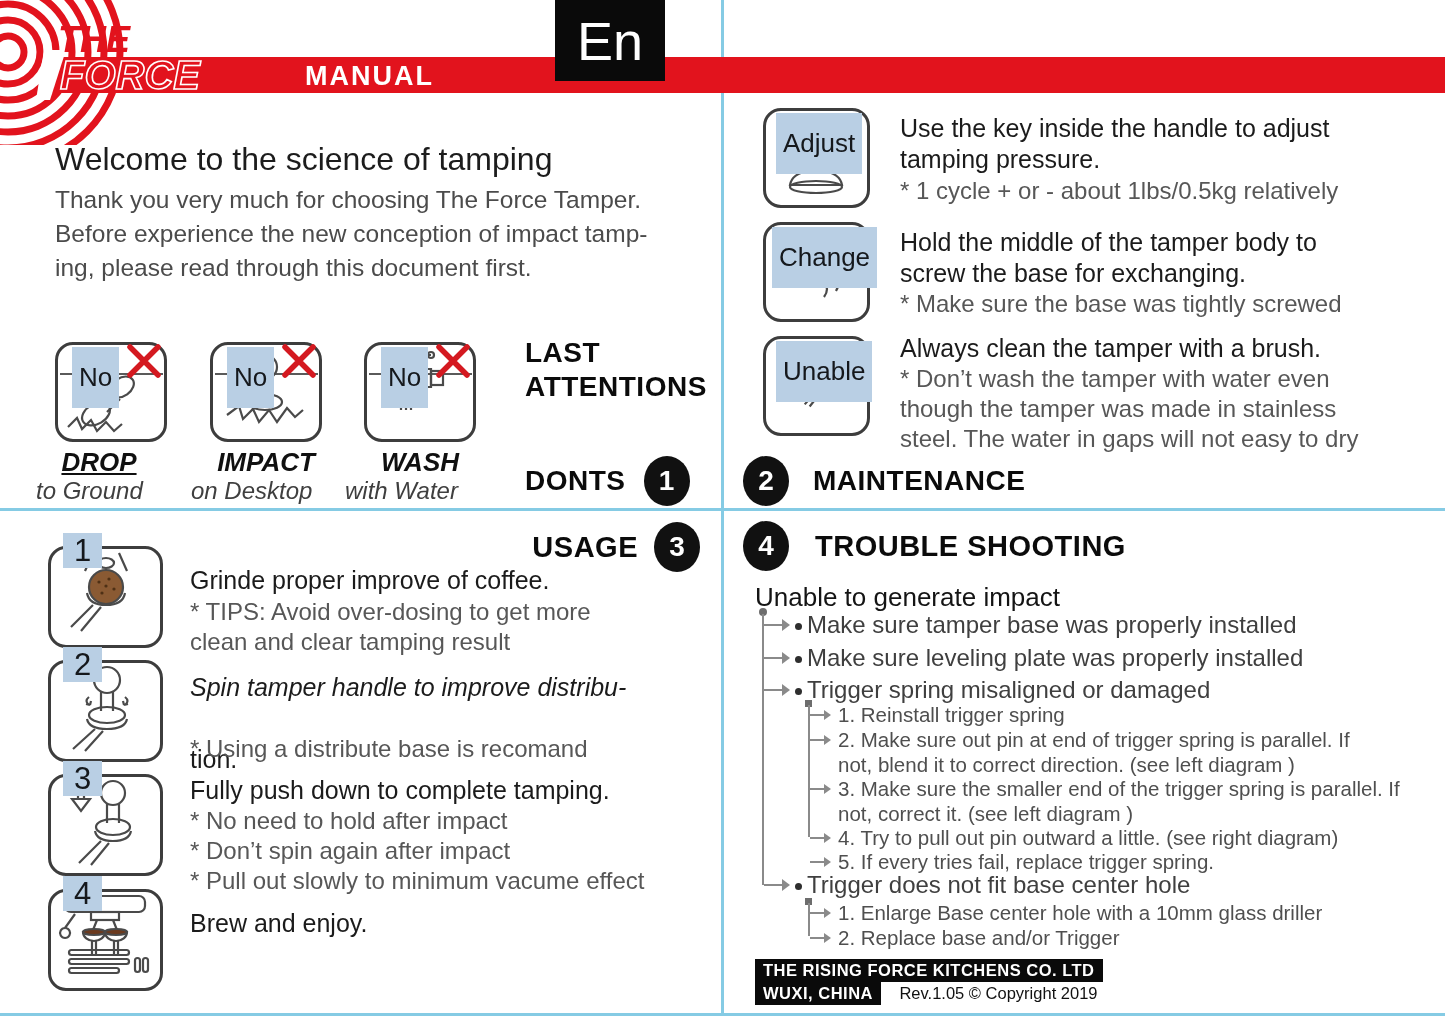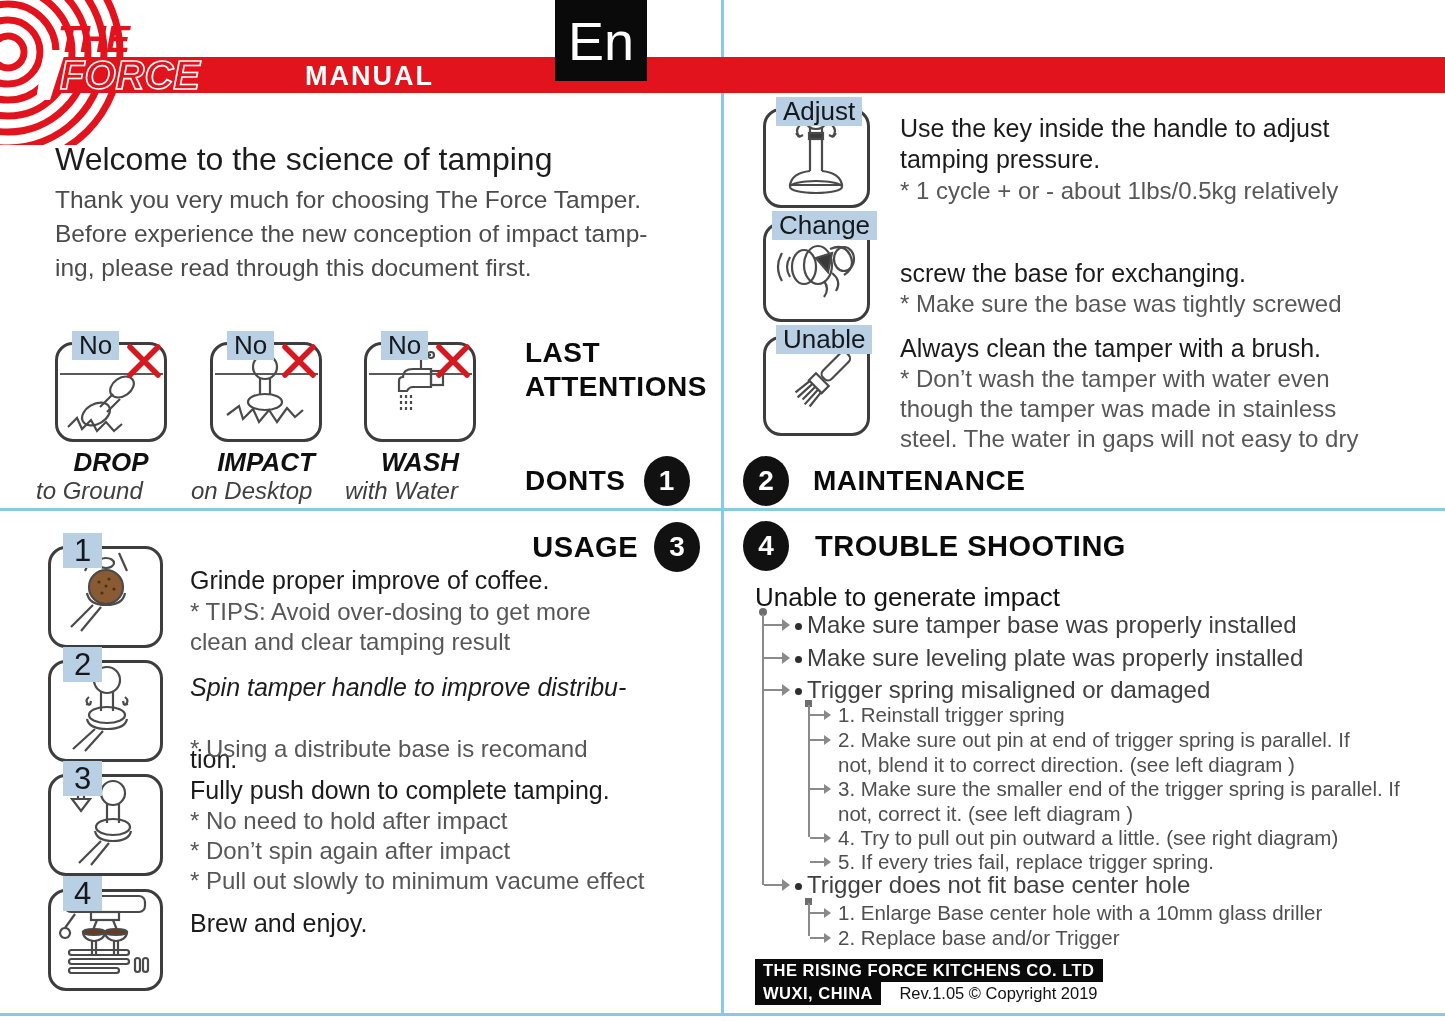--- a/index.html
+++ b/index.html
@@ -6,30 +6,30 @@
   .canvas{position:relative;width:1445px;height:1022px;background:#ffffff;overflow:hidden;
           font-family:"Liberation Sans", sans-serif;color:#1b1b1b;}
   .abs{position:absolute;}
   
   .vline{left:721px;top:0;width:3px;height:1016px;background:#85cbe4;}
   .hline{left:0;top:508px;width:1445px;height:3px;background:#85cbe4;}
   .bline{left:0;top:1013px;width:1445px;height:3px;background:#85cbe4;}
   
   .redband{left:236px;top:57px;right:0;height:36px;background:#e2131d;z-index:2;}
   .manual{left:305px;top:61px;z-index:3;color:#ffffff;font-size:27px;font-weight:bold;letter-spacing:2px;}
-  .enbox{left:555px;top:0;width:92px;height:81px;background:#0a0a0a;z-index:4;
+  .enbox{left:555px;top:0;width:110px;height:81px;background:#0a0a0a;z-index:4;
          display:flex;align-items:center;justify-content:center;}
   .enbox span{color:#ffffff;font-size:54px;font-weight:500;}
   .logo{left:0;top:0;z-index:3;}
   
   .wtitle{left:55px;top:141px;font-size:32px;color:#1c1c1c;}
   .wline{left:55px;font-size:24.5px;color:#4b4b4b;}
   
   .ibox{border:3px solid #3d3d3d;border-radius:18px;background:#fff;box-sizing:border-box;}
-  .tag{background:#b9cfe4;color:#15181c;font-size:26px;line-height:1.05;padding:1px 7px;z-index:2;}
+  .tag{background:#b9cfe4;color:#15181c;font-size:26px;line-height:1.05;padding:17px 7px;z-index:2;margin-top:16px;}
   .numtag{background:#b9cfe4;color:#15181c;font-size:31px;line-height:1.0;padding:2px 11px;z-index:2;}
   .gline{height:2px;background:#5a5a5a;}
   .cap1{font-size:26px;font-weight:bold;font-style:italic;color:#101010;text-align:center;}
   .cap2{font-size:24px;font-style:italic;color:#3f3f3f;text-align:left;}
   
   .hsec{font-size:28px;font-weight:800;color:#0b0b0b;letter-spacing:0.5px;}
   .badge{width:46px;height:50px;border-radius:50%;background:#111;display:flex;align-items:center;justify-content:center;
          color:#fff;font-size:28px;font-weight:bold;}
   .rowflex{display:flex;align-items:center;gap:18px;}
   
@@ -99,21 +99,21 @@
         <ellipse cx="62" cy="16" rx="13" ry="9" transform="rotate(-35 62 16)"></ellipse>
         <path d="M53,23 L40,36 M60,28 L47,41"></path>
         <ellipse cx="36" cy="43" rx="15" ry="10" transform="rotate(-30 36 43)"></ellipse>
         <polyline points="8,56 17,47 22,58 31,49 37,60 46,51 54,60 62,53"></polyline>
       </g>
     </svg>
     <svg class="abs" style="right:0px;top:-4px;" width="40" height="40" viewBox="0 0 40 40">
       <path d="M6,6 L34,34 M34,6 L6,34" stroke="#d41920" stroke-width="5.5" stroke-linecap="round" fill="none"></path>
     </svg>
   </div>
-  <div class="abs cap1" style="left:36px;top:447px;width:150px;">DROP</div>
+  <div class="abs cap1" style="left:24px;top:447px;width:150px;text-decoration:underline;">DROP</div>
   <div class="abs cap2" style="left:36px;top:477px;width:150px;">to Ground</div>
 
   <div class="abs tag" style="left:227px;top:331px;">No</div>
   <div class="abs ibox" style="left:210px;top:342px;width:112px;height:100px;">
     <div class="abs gline" style="left:2px;top:28px;width:103px;"></div>
     <svg class="abs" style="left:2px;top:4px;" width="100" height="90" viewBox="0 0 100 90">
       <g fill="none" stroke="#4a4a4a" stroke-width="2.2">
         <circle cx="50" cy="18" r="12"></circle>
         <path d="M45,29 L45,46 M55,29 L55,46"></path>
         <ellipse cx="50" cy="53" rx="17" ry="8"></ellipse>
@@ -182,20 +182,21 @@
         <path d="M24,32 Q18,42 24,52"></path>
         <ellipse cx="38" cy="42" rx="12" ry="17"></ellipse>
         <ellipse cx="52" cy="40" rx="14" ry="19"></ellipse>
         <polygon points="50,33 66,28 62,47" fill="#3a3a3a"></polygon>
         <path d="M64,24 Q78,18 84,30 Q90,42 78,50"></path>
         <path d="M66,48 Q76,56 70,66 M58,56 Q64,64 58,72"></path>
         <ellipse cx="78" cy="34" rx="10" ry="12"></ellipse>
       </g>
     </svg>
   </div>
+  <div class="abs darkline" style="left:900px;top:227px;">Hold the middle of the tamper body to</div>
   <div class="abs darkline" style="left:900px;top:258px;">screw the base for exchanging.</div>
   <div class="abs noteline" style="left:900px;top:289px;">* Make sure the base was tightly screwed</div>
 
   <div class="abs tag" style="left:776px;top:325px;">Unable</div>
   <div class="abs ibox" style="left:763px;top:336px;width:107px;height:100px;">
     <svg width="101" height="94" viewBox="0 0 101 94">
       <g fill="none" stroke="#4a4a4a" stroke-width="2.2" transform="rotate(45 50 47)">
         <rect x="44" y="2" width="12" height="34" rx="5"></rect>
         <rect x="41" y="38" width="18" height="10"></rect>
         <path d="M42,48 L40,66 M46,48 L45,68 M50,48 L50,66 M54,48 L55,68 M58,48 L60,66"></path>

